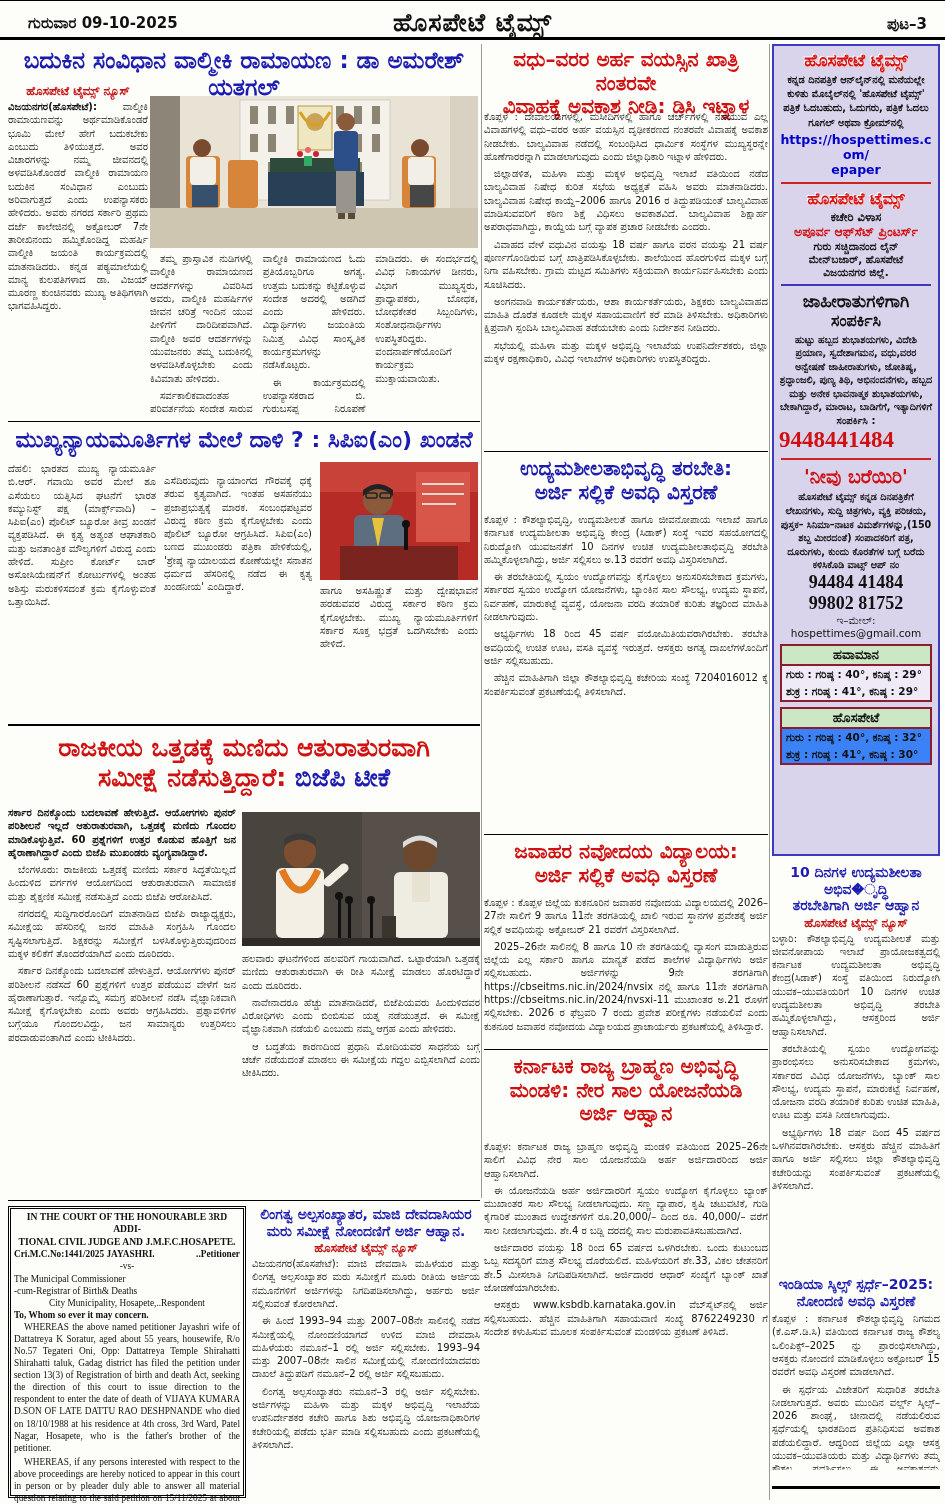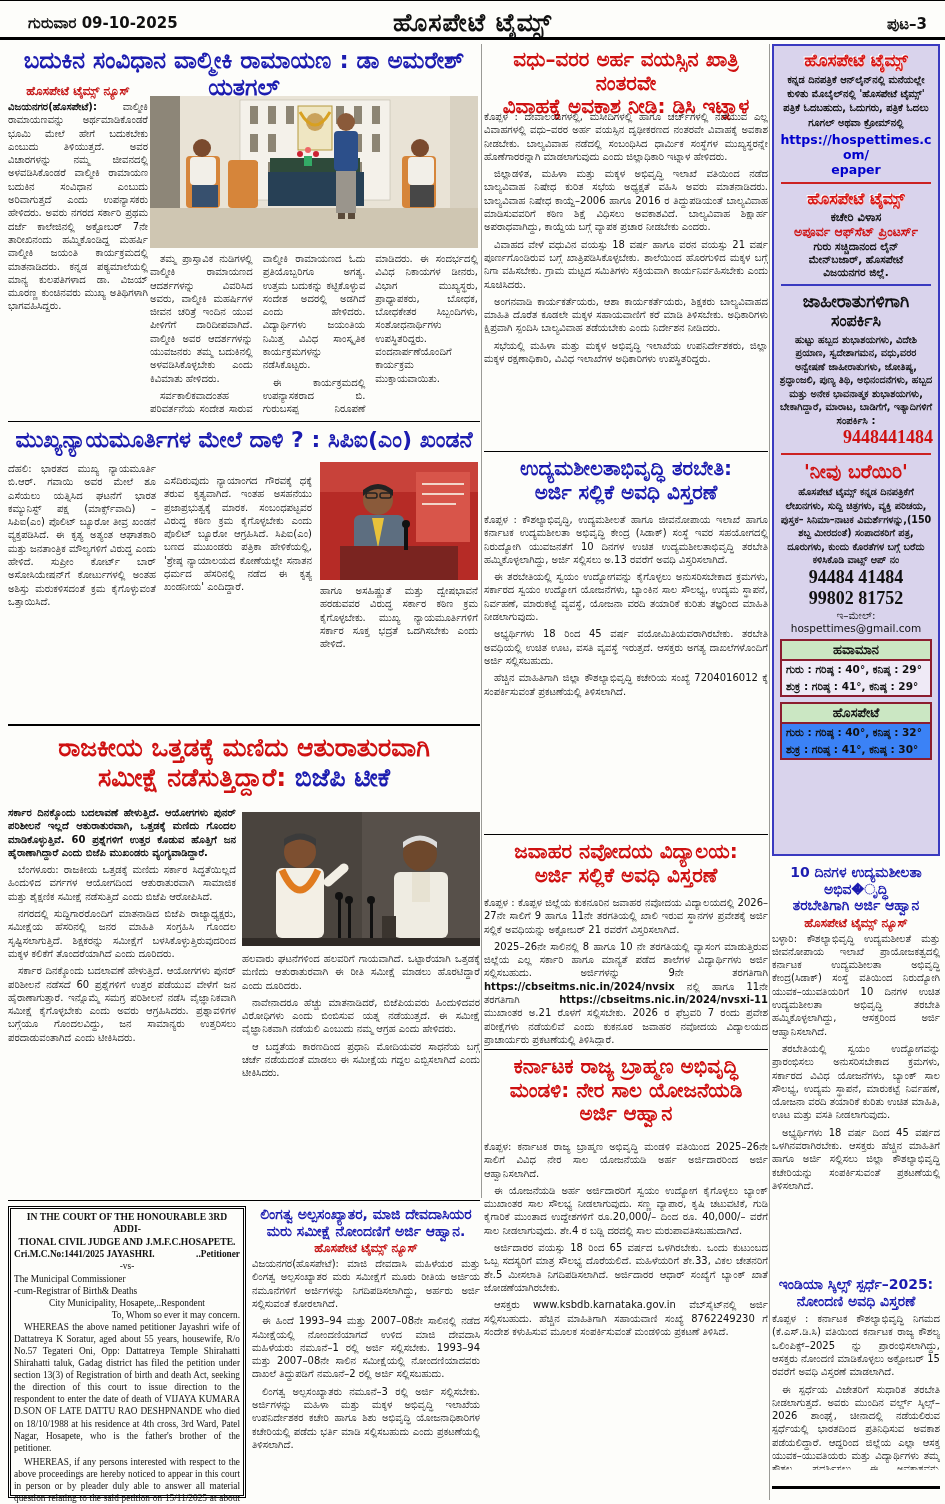--- a/index.html
+++ b/index.html
@@ -22,21 +22,21 @@
   .sb-title{font-weight:bold;color:#d61313;text-align:center;
             text-shadow:1px 1px 0 #f7c9c9, -1px -1px 0 #fff;}
   .wbox{border:2px solid #8c1d2f;margin:5px 1px 2px 1px;background:#efeaf6;}
   .wbox .whead{background:#cbe7c3;border-bottom:2px solid #8c1d2f;font-weight:bold;
                text-align:center;font-size:13px;padding:1px 0;}
   .wrow{font-size:10.5px;font-weight:bold;padding:2px 4px;}
   .court{font-family:"Liberation Serif",serif;font-size:9.3px;line-height:1.3;
          text-align:justify;}
   .court p{margin:0 0 2px 0;text-indent:10px;}
   .link{color:#0000cc;font-weight:bold;word-break:break-all;}
-  .boldurl{font-weight:bold;color:#111;}
+  .boldurl{font-weight:normal;color:#111;}
   svg{display:block;}
 </style>
 </head>
 <body>
 
 <div id="page">
 
   <div class="abs rule" style="left:0;top:7;width:945px;height:1px"></div>
   <div class="abs" style="left:28px;top:14px;width:260px;font-weight:bold;font-size:15px">ಗುರುವಾರ 09-10-2025</div>
   <div class="abs" style="left:0;top:8px;width:945px;text-align:center;font-weight:900;font-size:25px;letter-spacing:1px">ಹೊಸಪೇಟೆ ಟೈಮ್ಸ್</div>
@@ -210,21 +210,21 @@
       <span>Cri.M.C.No:1441/2025 JAYASHRI.</span>
       <span>..Petitioner</span>
     </div>
     <div style="text-align:center">-vs-</div>
     <div>The Municipal Commissioner</div>
     <div>-cum-Registrar of Birth&amp; Deaths</div>
     <div style="display:flex;justify-content:center">
       <span>City Municipality, Hosapete,</span>
       <span>..Respondent</span>
     </div>
-    <div style="text-align:right;font-weight:normal">To, Whom so ever it may concern.</div>
+    <div style="text-align:left;font-weight:bold">To, Whom so ever it may concern.</div>
     <p>WHEREAS the above named petitioner Jayashri wife of Dattatreya K Soratur, aged about 55 years, housewife, R/o No.57 Tegateri Oni, Opp: Dattatreya Temple Shirahatti Shirahatti taluk, Gadag district has filed the petition under section 13(3) of Registration of birth and death Act, seeking the direction of this court to issue direction to the respondent to enter the date of death of VIJAYA KUMARA D.SON OF LATE DATTU RAO DESHPNANDE who died on 18/10/1988 at his residence at 4th cross, 3rd Ward, Patel Nagar, Hosapete, who is the father's brother of the petitioner.</p>
     <p>WHEREAS, if any persons interested with respect to the above proceedings are hereby noticed to appear in this court in person or by pleader duly able to answer all material question relating to the said petition on 15/11/2025 at about 11-00 A.M, otherwise the matter will be heard and determined.</p>
 
   </div>
 
   <div class="abs" style="left:252px;top:1206px;width:228px">
     <div class="hl blue" style="font-size:14px">
       <div>ಲಿಂಗತ್ವ ಅಲ್ಪಸಂಖ್ಯಾತರ, ಮಾಜಿ ದೇವದಾಸಿಯರ</div>
       <div>ಮರು ಸಮೀಕ್ಷೆ ನೋಂದಣಿಗೆ ಅರ್ಜಿ ಆಹ್ವಾನ.</div>
     </div>
@@ -305,21 +305,21 @@
       <div style="font-size:10.5px;font-weight:bold;text-align:center">ಮೇನ್‌ಬಜಾರ್, ಹೊಸಪೇಟೆ</div>
       <div style="font-size:10.5px;font-weight:bold;text-align:center">ವಿಜಯನಗರ ಜಿಲ್ಲೆ.</div>
     </div>
     <div class="sb-sep-blue"></div>
 
     <div>
       <div style="font-size:17px;font-weight:bold;text-align:center">ಜಾಹೀರಾತುಗಳಿಗಾಗಿ</div>
       <div style="font-size:16px;font-weight:bold;text-align:center;margin-bottom:3px">ಸಂಪರ್ಕಿಸಿ</div>
       <div style="font-size:9.6px;font-weight:bold;text-align:center;line-height:1.4">ಹುಟ್ಟು ಹಬ್ಬದ ಶುಭಾಶಯಗಳು, ವಿದೇಶಿ ಪ್ರಯಾಣ, ಸ್ವದೇಶಾಗಮನ, ವಧು,ವರರ ಅನ್ವೇಷಣೆ ಜಾಹೀರಾತುಗಳು, ಜೋತಿಷ್ಯ, ಶ್ರದ್ಧಾಂಜಲಿ, ಪುಣ್ಯ ತಿಥಿ, ಅಭಿನಂದನೆಗಳು, ಹಬ್ಬದ ಮತ್ತು ಅನೇಕ ಭಾವನಾತ್ಮಕ ಶುಭಾಶಯಗಳು, ಬೇಕಾಗಿದ್ದಾರೆ, ಮಾರಾಟ, ಬಾಡಿಗೆಗೆ, ಇತ್ಯಾದಿಗಳಿಗೆ</div>
       <div style="font-size:10px;font-weight:bold;text-align:center;margin-top:2px">ಸಂಪರ್ಕಿಸಿ :</div>
-      <div class="red" style="font-size:18px;font-weight:bold;text-align:right;font-family:'Liberation Serif',serif">9448441484</div>
+      <div class="red" style="font-size:23px;font-weight:bold;text-align:left;font-family:'Liberation Serif',serif">9448441484</div>
     </div>
     <div class="sb-sep-red"></div>
 
     <div>
       <div class="red" style="font-size:19px;font-weight:bold;text-align:center">'ನೀವು ಬರೆಯಿರಿ'</div>
       <div style="font-size:9.6px;font-weight:bold;text-align:center;line-height:1.42;margin-top:2px">ಹೊಸಪೇಟೆ ಟೈಮ್ಸ್ ಕನ್ನಡ ದಿನಪತ್ರಿಕೆಗೆ ಲೇಖನಗಳು, ಸುದ್ದಿ ಚಿತ್ರಗಳು, ವ್ಯಕ್ತಿ ಪರಿಚಯ, ಪುಸ್ತಕ– ಸಿನಿಮಾ–ನಾಟಕ ವಿಮರ್ಶೆಗಳನ್ನು,(150 ಶಬ್ದ ಮೀರದಂತೆ) ಸಂಪಾದಕರಿಗೆ ಪತ್ರ, ದೂರುಗಳು, ಕುಂದು ಕೊರತೆಗಳ ಬಗ್ಗೆ ಬರೆದು ಕಳಿಸಿಕೊಡಿ ವಾಟ್ಸ್ ಆಪ್ ನಂ</div>
       <div style="font-size:18px;font-weight:bold;text-align:center;font-family:'Liberation Serif',serif">94484 41484</div>
       <div style="font-size:18px;font-weight:bold;text-align:center;font-family:'Liberation Serif',serif">99802 81752</div>
       <div style="font-size:10.5px;font-weight:normal;text-align:center">ಇ–ಮೇಲ್: hospettimes@gmail.com</div>
     </div>

